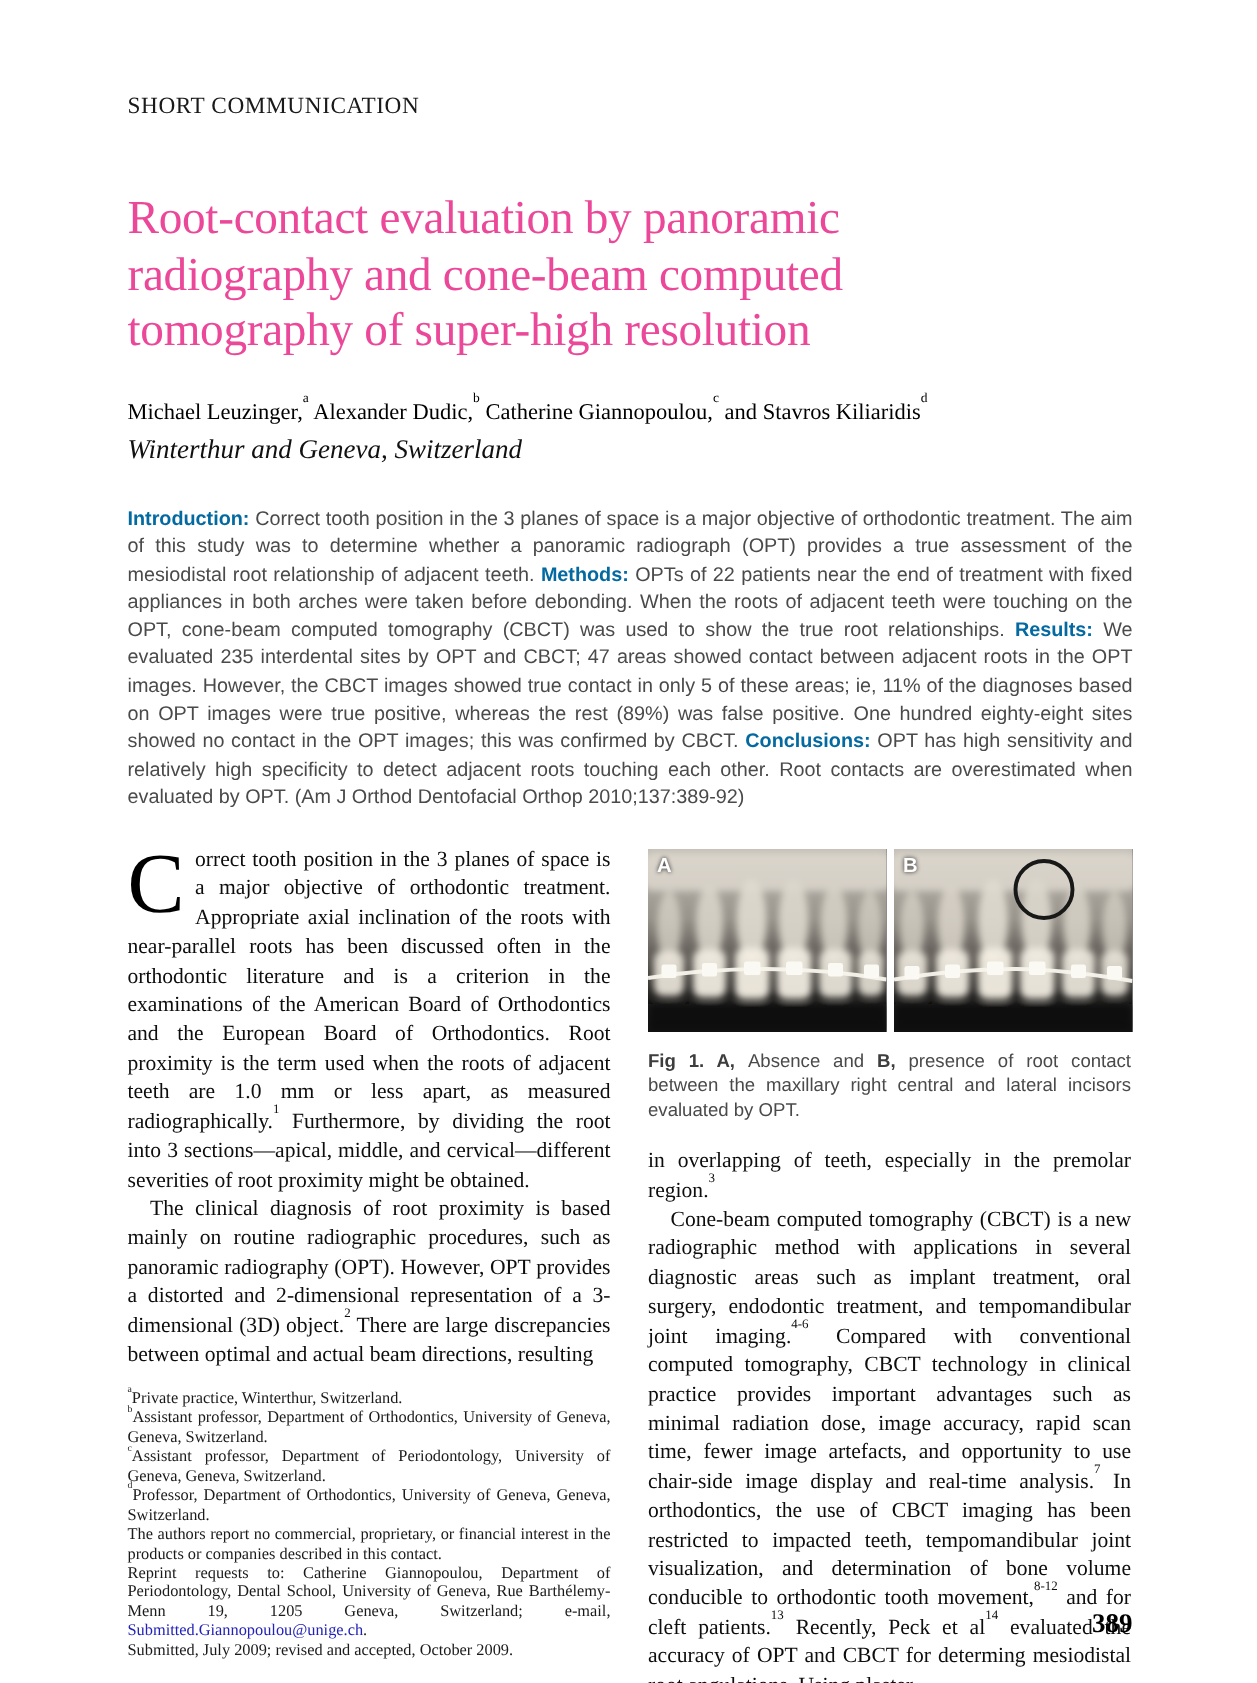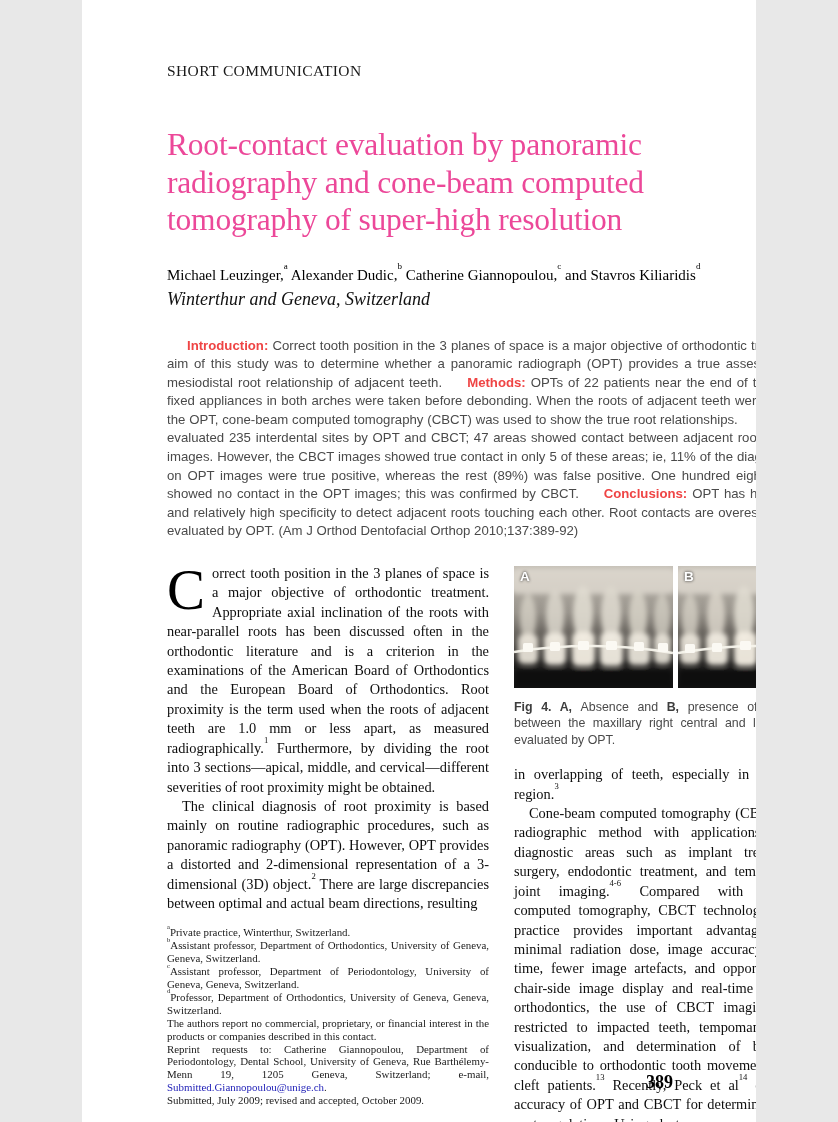--- a/index.html
+++ b/index.html
@@ -1,17 +1,17 @@
 <!DOCTYPE html>
 <html><head>
 <meta charset="utf-8">
 <style>
   html,body { margin:0; padding:0; background:#e8e8e8; }
   .page {
-    position:relative; width:674px; height:1122px; margin:0 auto;
+    position:relative; width:838px; height:1122px; margin:0 auto;
     background:#ffffff; overflow:hidden;
     font-family:"Liberation Serif", serif; color:#111;
   }
   .content { position:absolute; left:85px; top:62px; width:670px; }
 
   .section-header { font-size:15.5px; letter-spacing:0.4px; color:#1a1a1a; }
 
   .title {
     font-weight:normal; font-size:31.5px; line-height:37.5px;
     margin:46px 0 0 0; max-width:548px; letter-spacing:-0.2px; color:#ec4899;
@@ -19,21 +19,21 @@
 
   .authors { margin-top:28px; font-size:15px; color:#000; }
   .affiliation { margin-top:5px; font-size:18px; font-style:italic; }
 
   sup { font-size:0.6em; line-height:0; position:relative; top:-0.45em; }
 
   .abstract {
     margin-top:27px; font-family:"Liberation Sans", sans-serif;
     font-size:13.2px; line-height:18.6px; color:#4a4a4a; text-align:justify;
   }
-  .abstract b { color:#ef4444;margin-left:20px; }
+  .abstract b { color:#0369a1; }
 
   .columns { display:flex; gap:25px; margin-top:23px; }
   .col { width:322px; }
 
   .body-p { font-size:14.4px; line-height:19.4px; text-align:justify; margin:0; color:#0d0d0d; }
   .body-p.indent { text-indent:15px; }
 
   .dropcap { float:left; font-size:57px; line-height:46px; padding:3px 7px 0 0; color:#000; }
 
   .figure { margin:2px 0 17px 0; }
@@ -180,21 +180,21 @@
                   <rect x="90" y="75" width="11" height="9" rx="1.5"></rect>
                   <rect x="118" y="77" width="10" height="9" rx="1.5"></rect>
                   <rect x="142" y="78" width="10" height="9" rx="1.5"></rect>
                 </g>
                 <circle cx="100" cy="27" r="19" fill="none" stroke="#181818" stroke-width="2.6"></circle>
               </svg>
               <span class="fig-label">B</span>
             </div>
 
           </div>
-          <figcaption class="fig-caption"><b>Fig 4. </b><b>A, </b>Absence and <b>B, </b>presence of root contact between the maxillary right central and lateral incisors evaluated by OPT.</figcaption>
+          <figcaption class="fig-caption"><b>Fig 1. </b><b>A, </b>Absence and <b>B, </b>presence of root contact between the maxillary right central and lateral incisors evaluated by OPT.</figcaption>
         </figure>
 
         <p class="body-p">in overlapping of teeth, especially in the premolar region.<sup>3</sup></p>
         <p class="body-p indent">Cone-beam computed tomography (CBCT) is a new radiographic method with applications in several diagnostic areas such as implant treatment, oral surgery, endodontic treatment, and tempomandibular joint imaging.<sup>4-6</sup> Compared with conventional computed tomography, CBCT technology in clinical practice provides important advantages such as minimal radiation dose, image accuracy, rapid scan time, fewer image artefacts, and opportunity to use chair-side image display and real-time analysis.<sup>7</sup> In orthodontics, the use of CBCT imaging has been restricted to impacted teeth, tempomandibular joint visualization, and determination of bone volume conducible to orthodontic tooth movement,<sup>8-12</sup> and for cleft patients.<sup>13</sup> Recently, Peck et al<sup>14</sup> evaluated the accuracy of OPT and CBCT for determing mesiodistal root angulations. Using plaster</p>
       </div>
 
     </div>
   </div>
 
   <div class="page-number">389</div>

